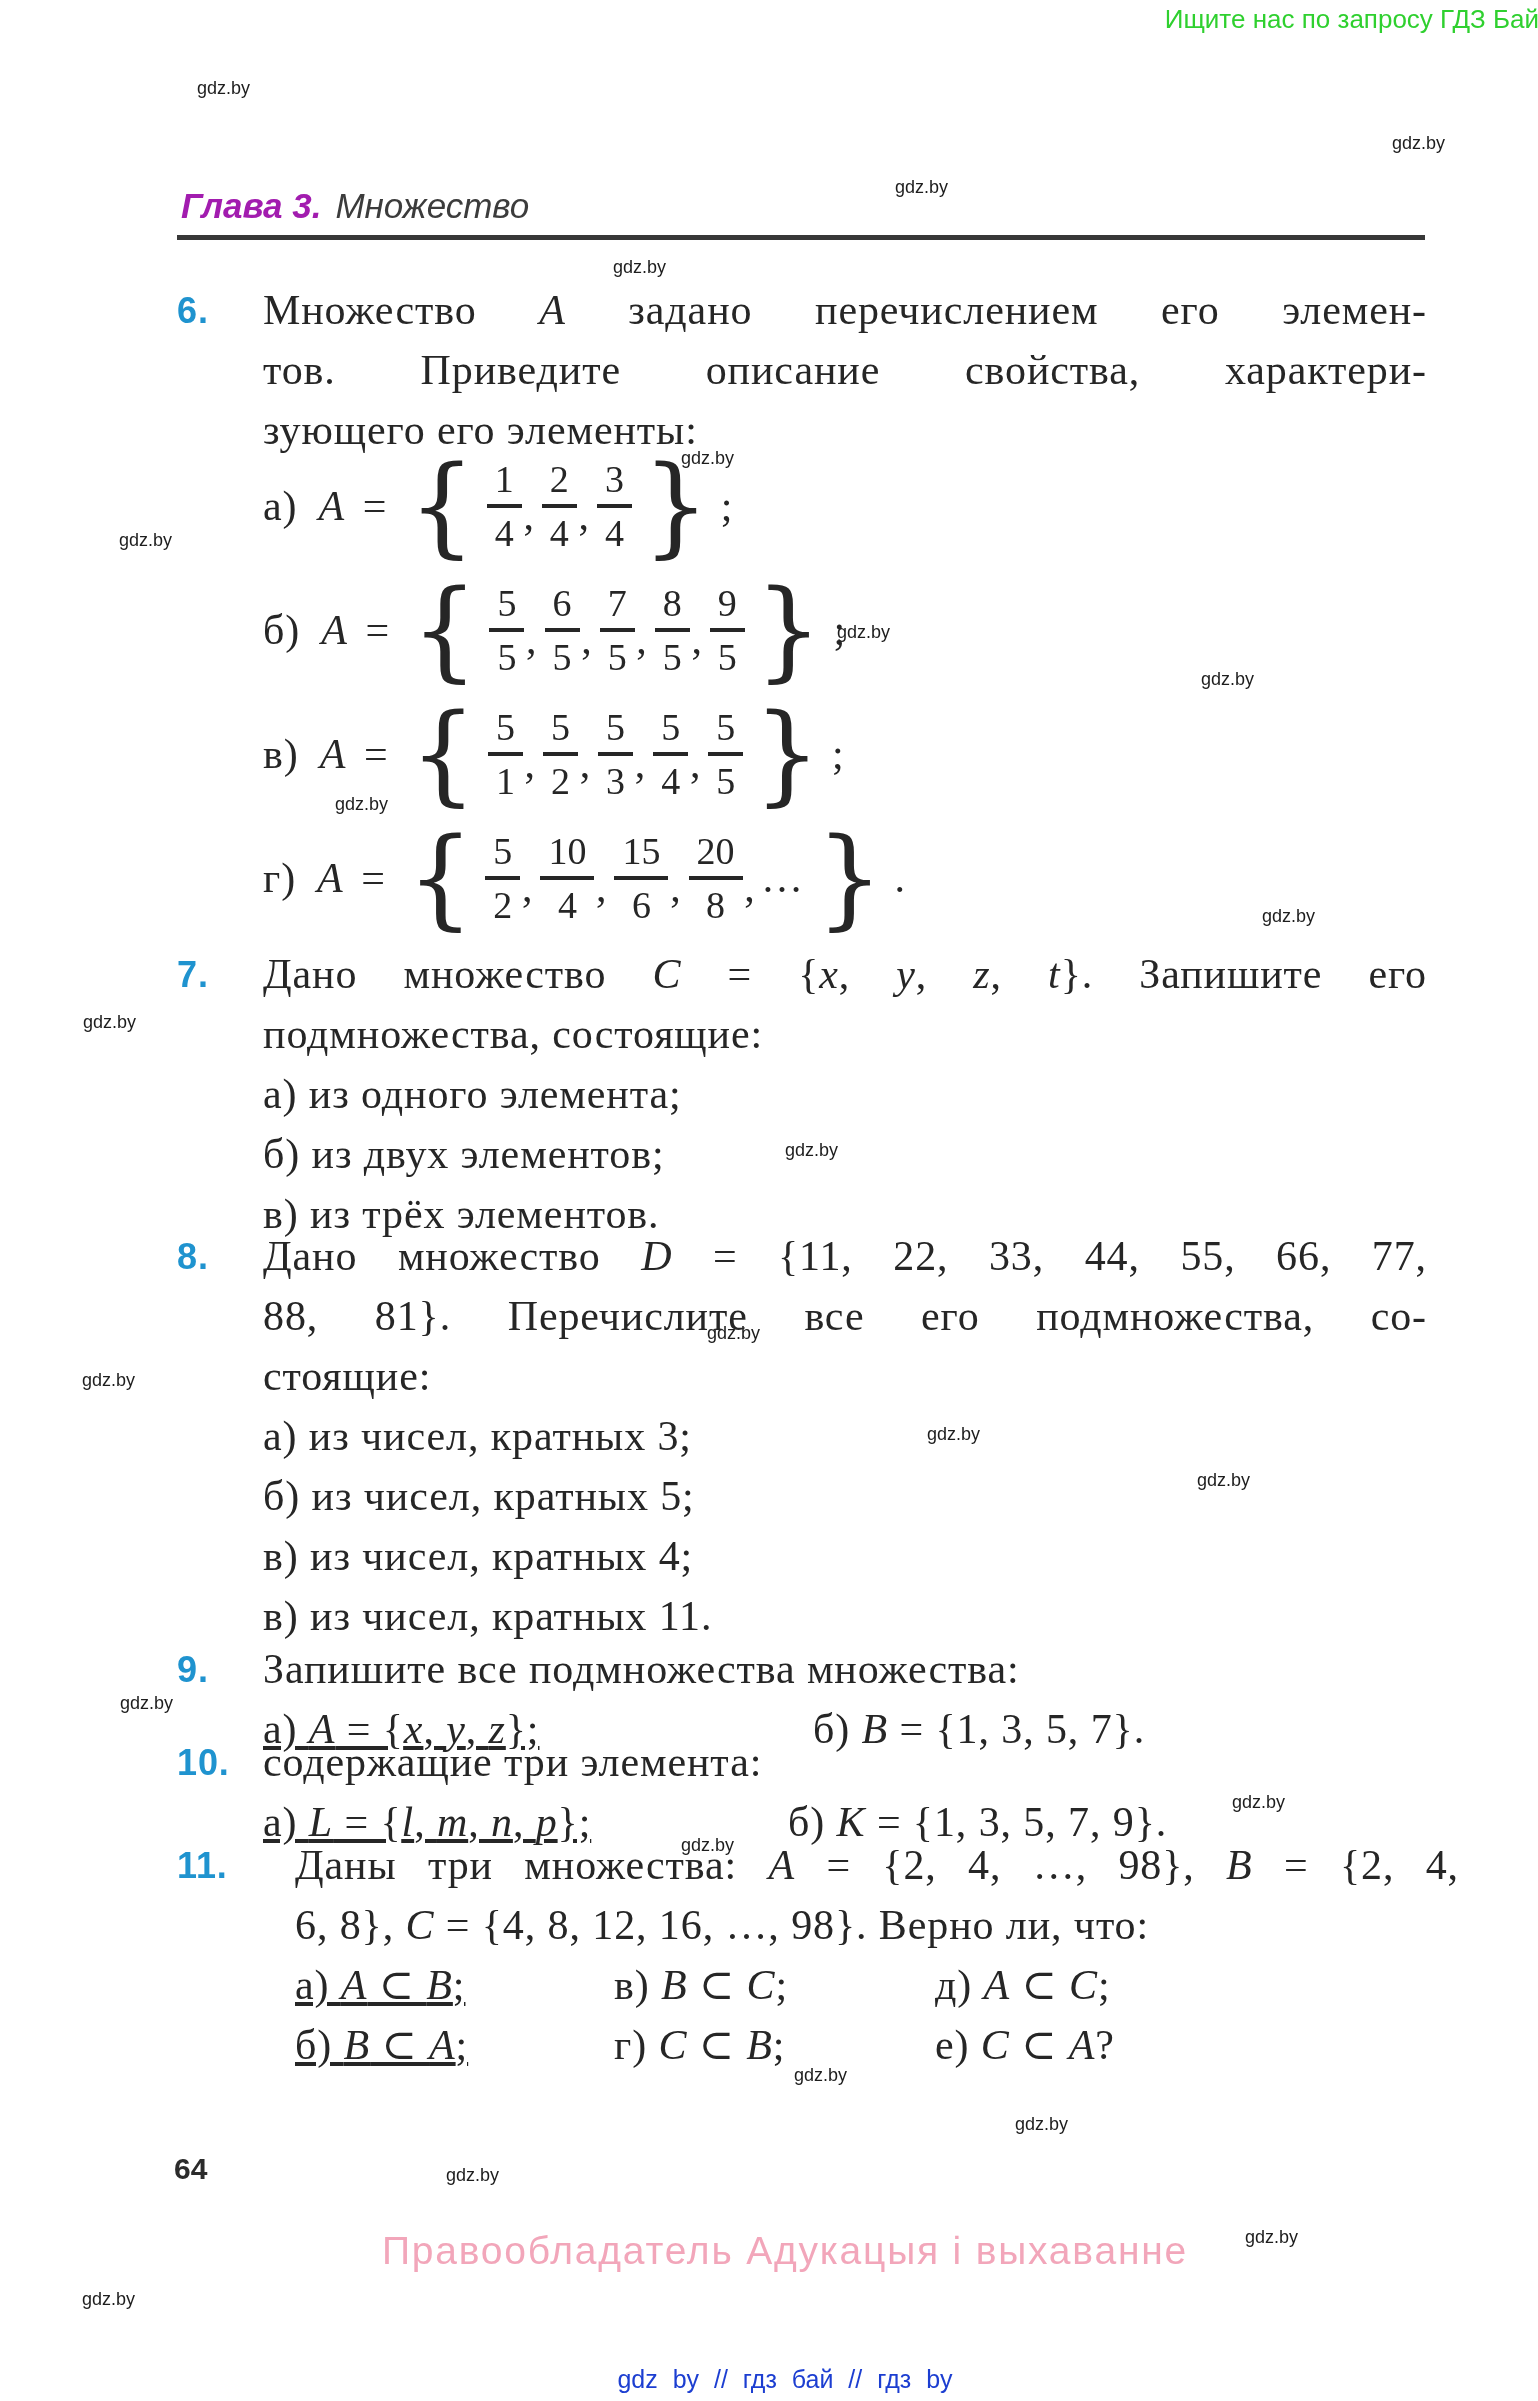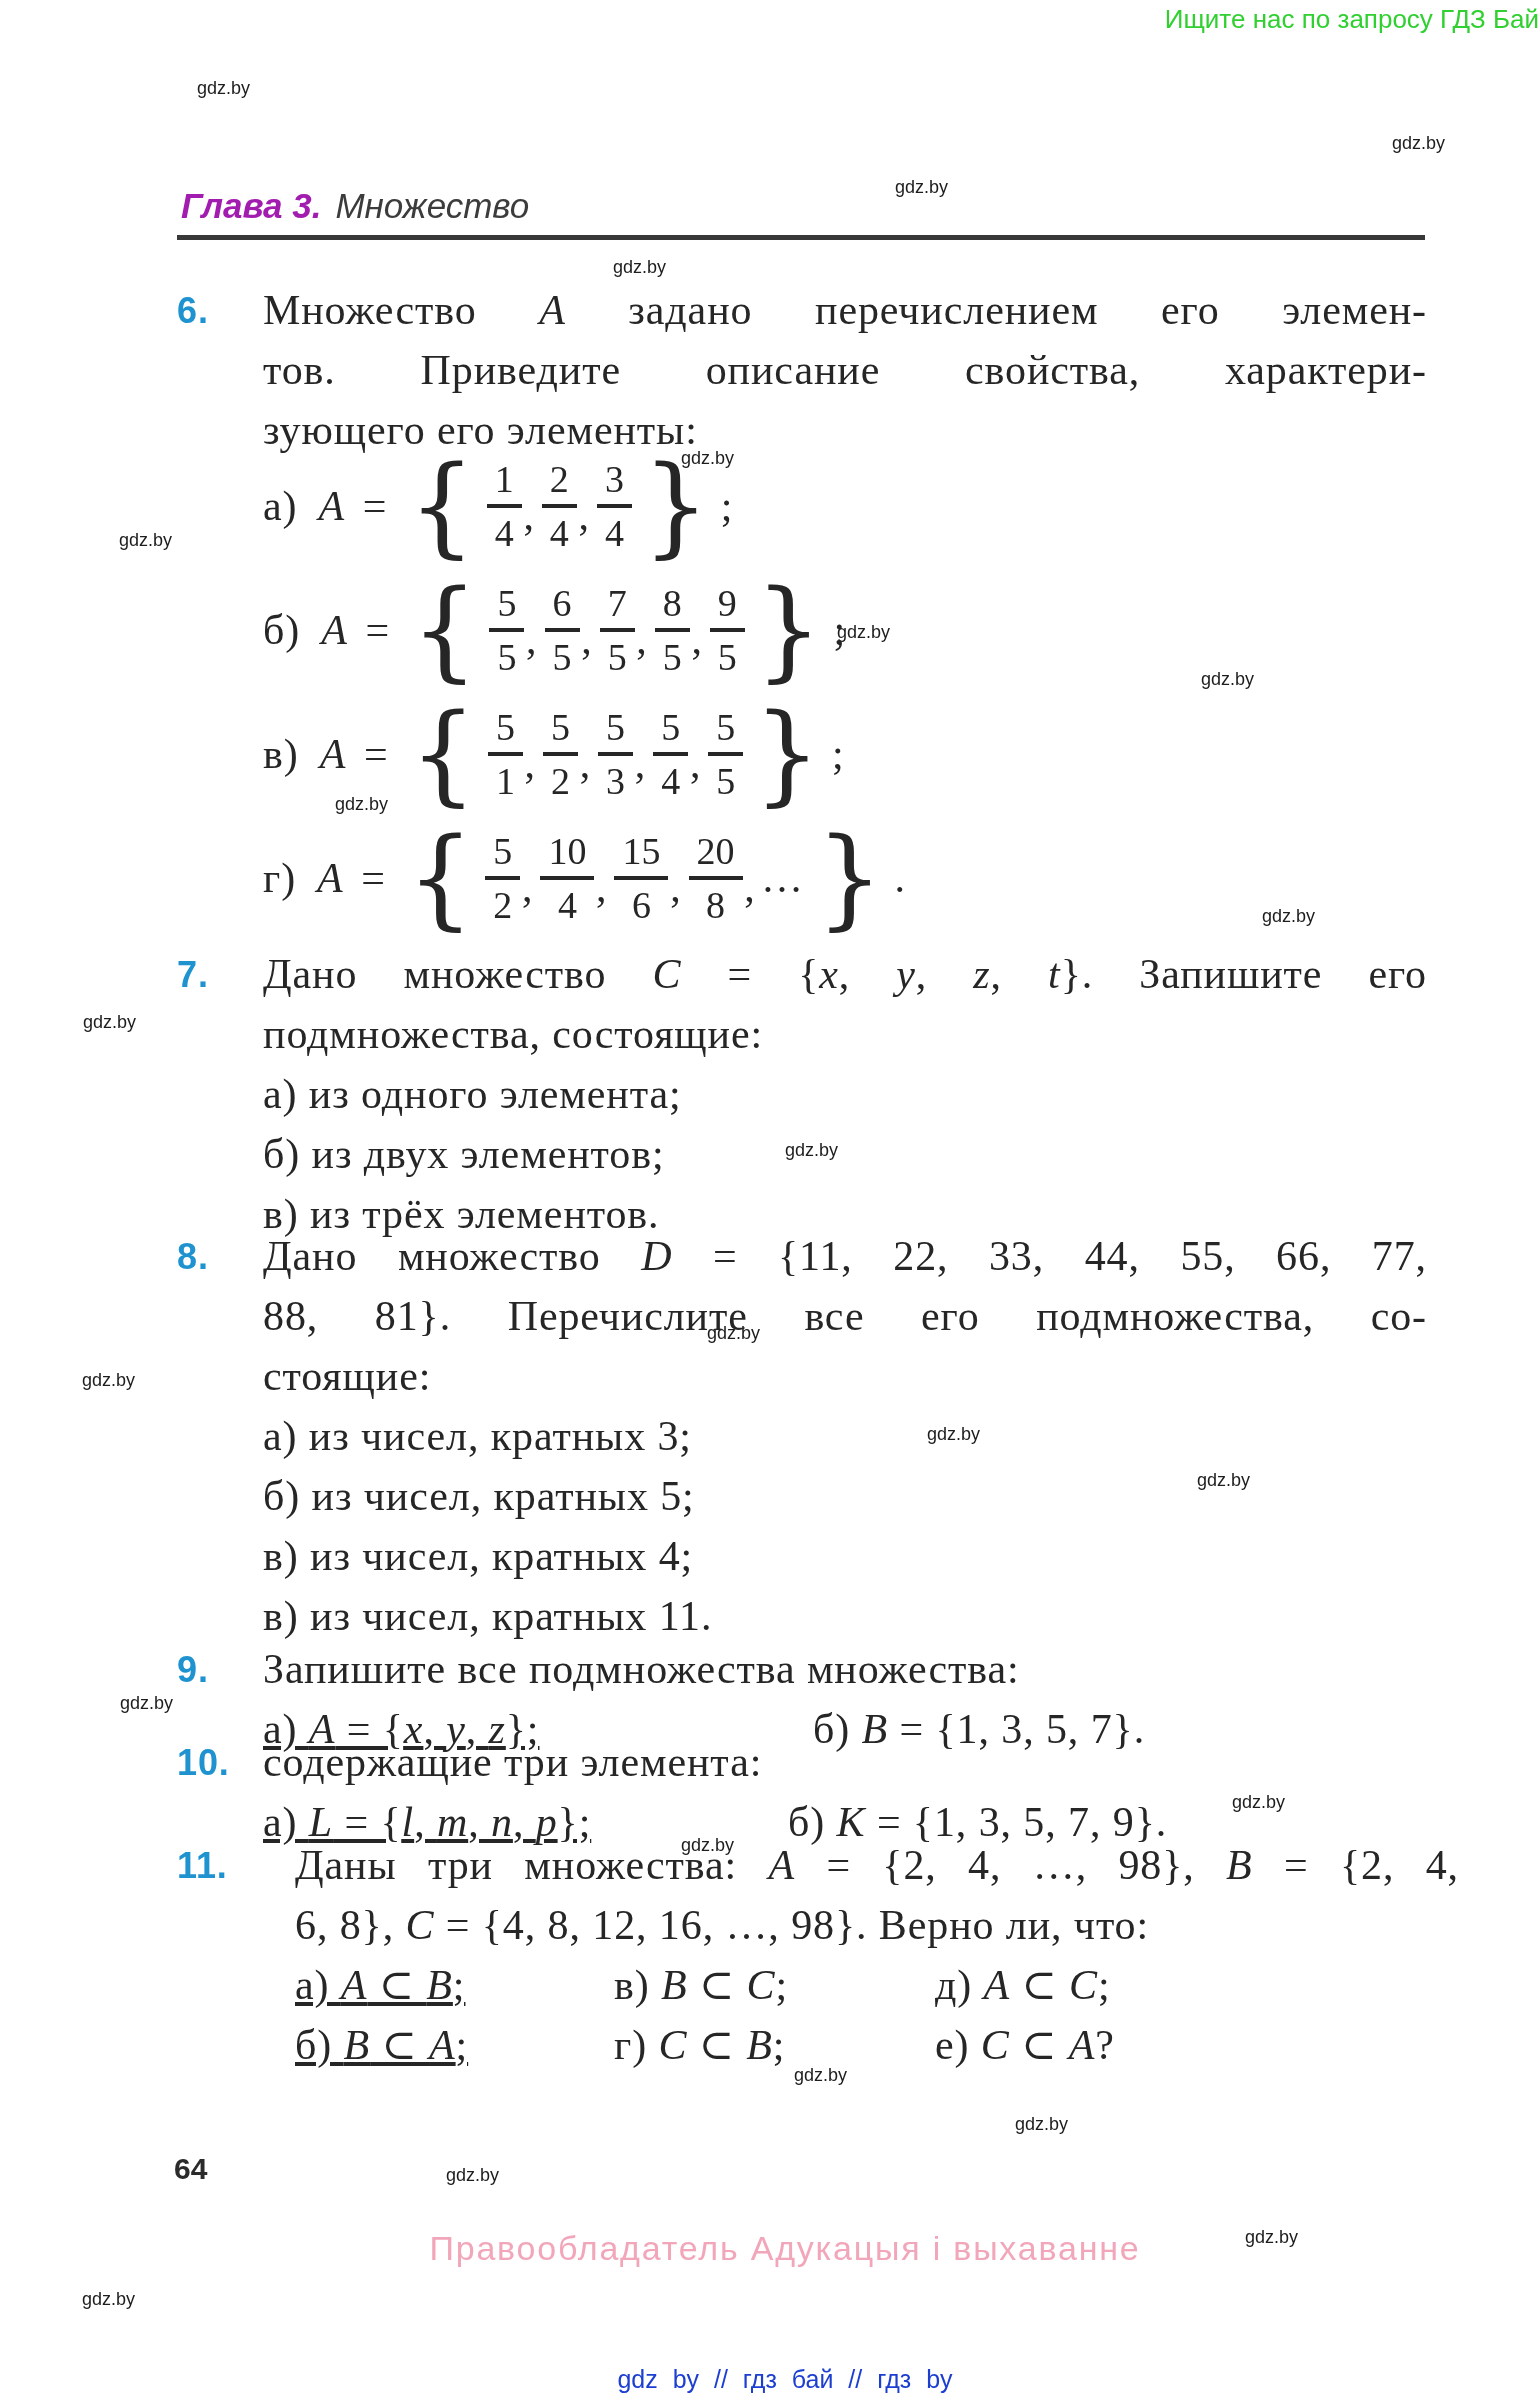--- a/index.html
+++ b/index.html
@@ -53,21 +53,21 @@
 
   .iline{position:relative;text-decoration:underline;}
   .p9 .pos2{position:absolute;left:550px;top:0;}
   .p10 .pos2{position:absolute;left:525px;top:0;}
   .p11 .pos2{position:absolute;left:319px;top:0;}
   .p11 .pos3{position:absolute;left:640px;top:0;}
 
   .pageno{position:absolute;left:174px;top:2152px;font-family:"Liberation Sans",sans-serif;
     font-weight:bold;font-size:30px;color:#2b2b2b;}
   .copyright{position:absolute;left:785px;top:2229px;transform:translateX(-50%);
-    font-family:"Liberation Sans",sans-serif;font-size:34px;letter-spacing:1.8px;
+    font-family:"Liberation Sans",sans-serif;font-size:39px;letter-spacing:1.8px;
     color:#f2a6ba;white-space:nowrap;}
   .links{position:absolute;left:785px;top:2365px;transform:translateX(-50%);
     font-family:"Liberation Sans",sans-serif;font-size:25px;word-spacing:8px;
     color:#1c3ed1;white-space:nowrap;}
 </style>
 </head>
 <body>
 
 <div class="banner">Ищите нас по запросу ГДЗ Бай</div>
 <div id="wm-layer">

